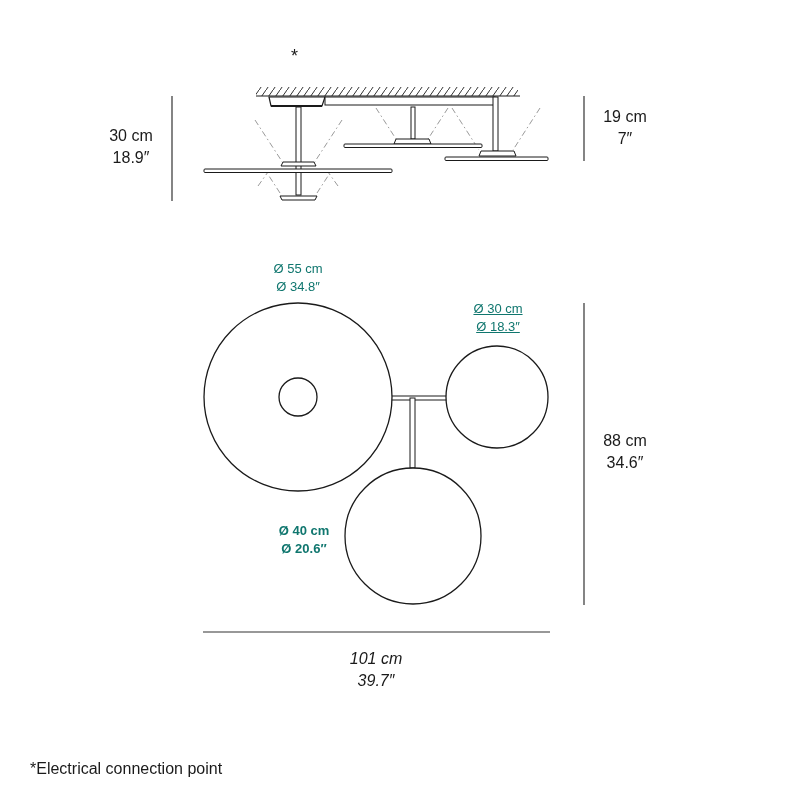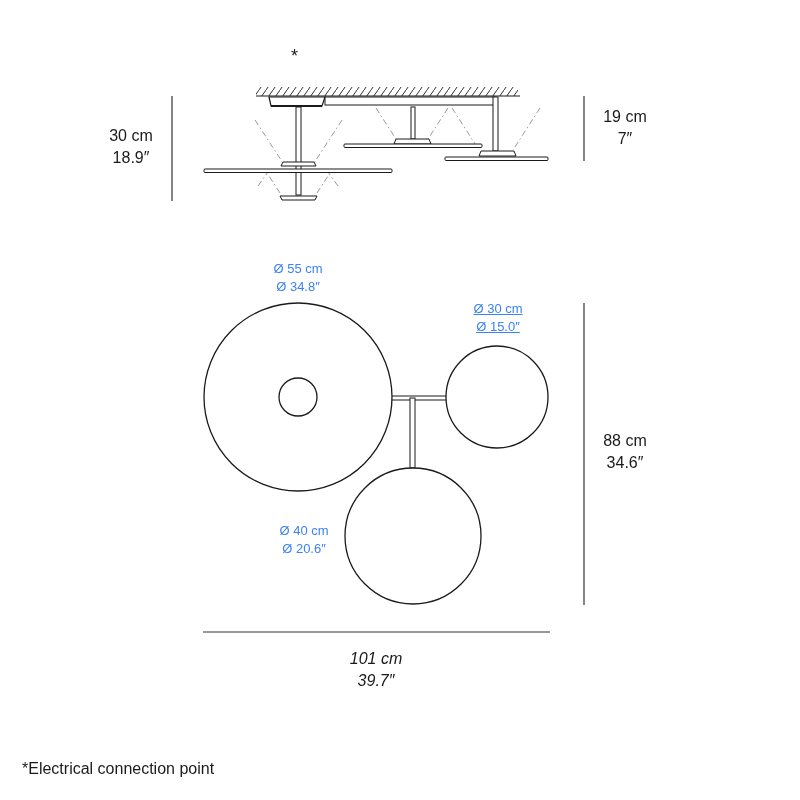--- a/index.html
+++ b/index.html
@@ -2,25 +2,25 @@
 <html><head>
 <meta charset="utf-8">
 <style>
   html, body { margin: 0; padding: 0; background: #ffffff; }
   body { width: 800px; height: 800px; position: relative; overflow: hidden;
          font-family: "Liberation Sans", sans-serif; color: #1a1a1a; }
   .canvas { position: absolute; left: 0; top: 0; width: 800px; height: 800px; }
   .lbl { position: absolute; font-size: 16px; line-height: 22px; text-align: center;
          white-space: nowrap; color: #1a1a1a; }
   .lbl-sm { position: absolute; font-size: 13px; line-height: 18px; text-align: center;
-            white-space: nowrap; color: #3b82f6; }
+            white-space: nowrap; color: #0f766e; }
   .lbl span { display: block; }
   .lbl-sm span { display: block; }
   .asterisk { position: absolute; font-size: 18px; left: 291px; top: 46px; }
-  .footnote { position: absolute; left: 22px; top: 760px; font-size: 16px; }
+  .footnote { position: absolute; left: 30px; top: 760px; font-size: 16px; }
 </style>
 </head>
 <body>
 
 <svg class="canvas" viewBox="0 0 800 800" xmlns="http://www.w3.org/2000/svg">
   <defs>
     <pattern id="hatch" patternUnits="userSpaceOnUse" width="7" height="10">
       <line x1="0" y1="10" x2="7" y2="0" stroke="#1a1a1a" stroke-width="0.9"></line>
     </pattern>
   </defs>
@@ -94,24 +94,24 @@
   <span>7″</span>
 </div>
 
 <div class="lbl-sm" style="left:258px; top:260px; width:80px;">
   <span>Ø 55 cm</span>
   <span>Ø 34.8″</span>
 </div>
 
 <div class="lbl-sm" style="left:458px; top:300px; width:80px;text-decoration:underline;">
   <span>Ø 30 cm</span>
-  <span>Ø 15.0″</span>
+  <span>Ø 18.3″</span>
 </div>
 
-<div class="lbl-sm" style="left:264px; top:522px; width:80px;">
+<div class="lbl-sm" style="left:264px; top:522px; width:80px;font-weight:bold;">
   <span>Ø 40 cm</span>
   <span>Ø 20.6″</span>
 </div>
 
 <div class="lbl" style="left:590px; top:430px; width:70px;">
   <span>88 cm</span>
   <span>34.6″</span>
 </div>
 
 <div class="lbl" style="left:336px; top:648px; width:80px;font-style:italic;">

